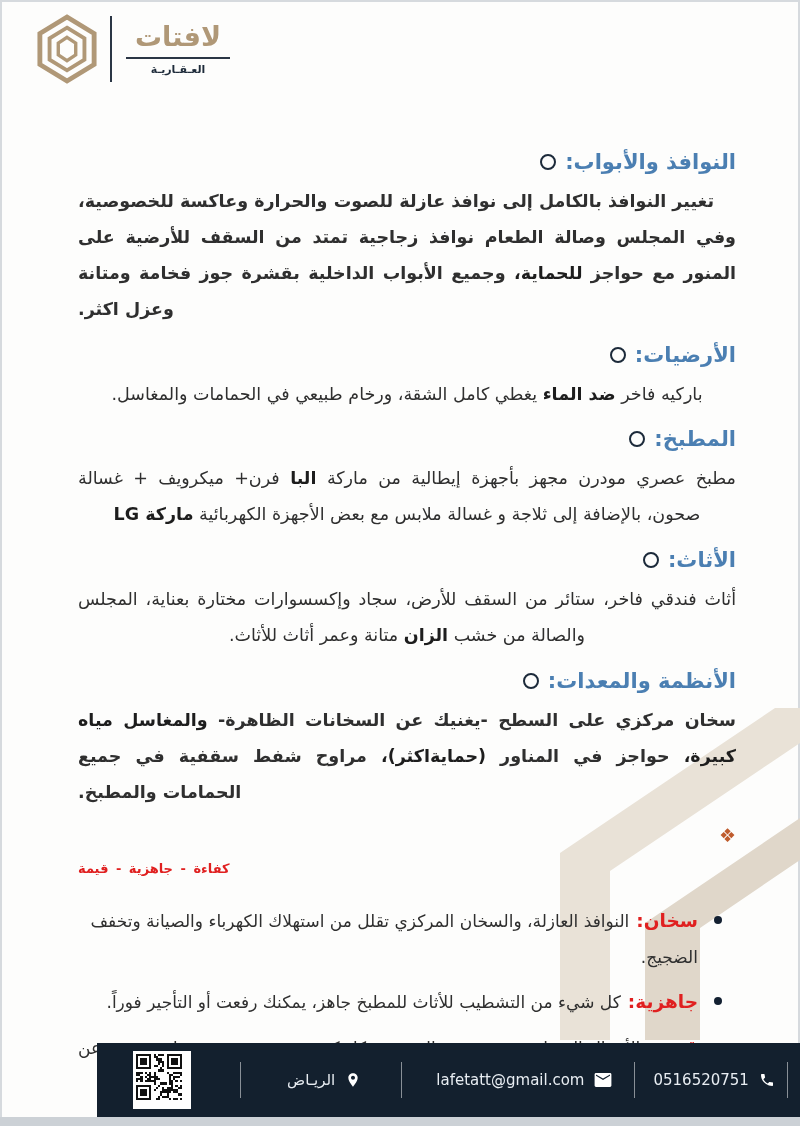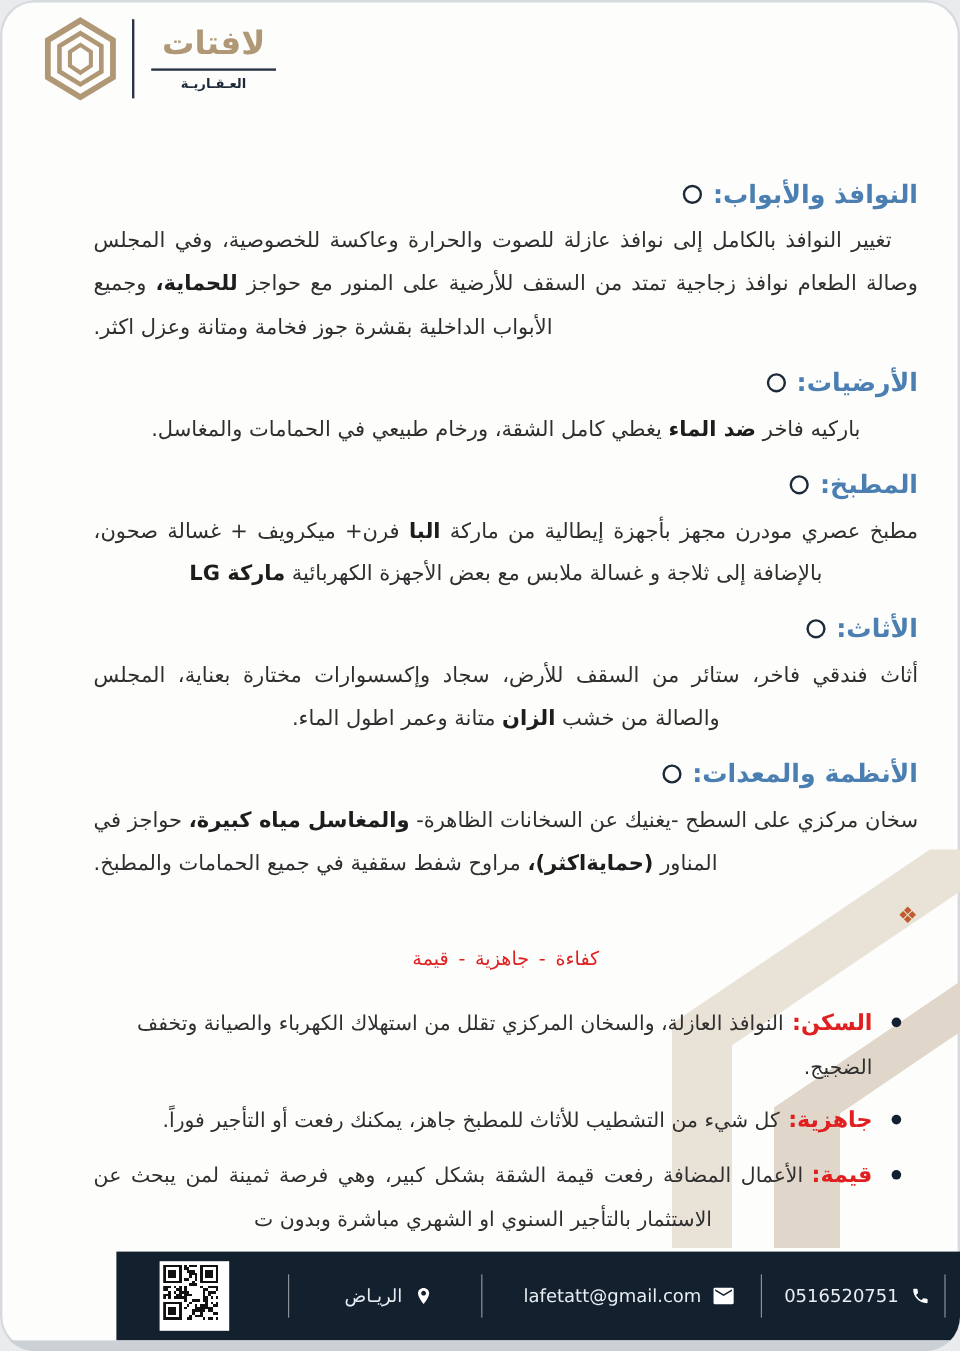--- a/index.html
+++ b/index.html
@@ -1,52 +1,51 @@
 <!DOCTYPE html>
 <html lang="ar"><head>
 <meta charset="utf-8">
 <style>
   html,body{margin:0;padding:0;background:#e9ebed;}
   .page{
     width:800px;height:1126px;margin:0 auto;position:relative;
     background:#fdfdfc;overflow:hidden;
     font-family:"DejaVu Sans",sans-serif;
     box-shadow:inset 0 0 0 2px #d6dade;
-    border-radius:29px;
   }
   .page::after{
     content:"";position:absolute;left:0;right:0;bottom:0;height:9px;
     background:#ccd1d6;z-index:4;
   }
   
   .logo{position:absolute;top:14px;left:36px;display:flex;align-items:center;z-index:2;}
   .logo-hex{flex:none;}
   .logo-hex polygon{fill:none;stroke:var(--logo-tan);}
   .logo-divider{width:2px;height:66px;background:#2b3645;margin:0 14px 0 12px;}
   .logo-text{display:flex;flex-direction:column;align-items:center;width:104px;direction:rtl;}
   .logo-title{color:var(--logo-tan);font-weight:700;font-size:27px;line-height:1.1;}
   .logo-rule{width:100%;height:2px;background:#2b3645;margin:5px 0 4px;}
   .logo-sub{color:#1e2b3a;font-weight:700;font-size:11px;letter-spacing:1px;}
   
   .watermark{position:absolute;right:0;top:688px;z-index:1;pointer-events:none;}
   
-  .content{position:relative;z-index:2;direction:rtl;padding:150px 35px 0 78px;}
+  .content{position:relative;z-index:2;direction:rtl;padding:150px 64px 0 78px;}
   .sec-head{display:flex;align-items:center;gap:9px;margin:0 0 10px;}
   .sec-title{color:var(--heading-blue);font-size:21px;font-weight:600;}
   .ring{width:12px;height:12px;border:2.5px solid #1c2a3a;border-radius:50%;flex:none;}
   .para{font-size:17.5px;line-height:2.05;color:#2f2f2f;margin:0 0 15px;text-align:justify;}
   .para b{color:#1d1d1d;}
   .indent{text-indent:22px;}
-  .last-left{text-align-last:left;}
+  .last-left{text-align-last:left;font-weight:bold;}
   .last-center{text-align-last:center;}
   
   .extras-head{display:flex;align-items:center;gap:5px;margin:8px 0 16px;}
   .extras-title{color:var(--accent-rust);font-size:23px;font-weight:700;}
   .clover{color:var(--accent-rust);font-size:19px;line-height:1;}
-  .subtitle{text-align:center;color:var(--accent-red);font-weight:400;font-size:16px;margin:0 0 26px;word-spacing:3px;}
+  .subtitle{text-align:left;color:var(--accent-red);font-weight:700;font-size:13px;margin:0 0 26px;word-spacing:3px;}
   .bullets{margin:0 12px 0 0;padding:0;list-style:none;}
   .bullets li{position:relative;font-size:17px;line-height:2.1;margin:0 0 7px;padding:0 26px 0 0;text-align:right;color:#2f2f2f;}
   .bullets li .dot{position:absolute;right:2px;top:14px;width:8px;height:8px;border-radius:50%;background:#132031;}
   .blabel{color:var(--accent-red);font-weight:700;font-size:18.5px;margin-left:7px;}
   .bullets li.two-line{text-align:justify;text-align-last:center;}
   
   .footer{
     position:absolute;left:97px;right:0;top:1043px;height:74px;z-index:3;
     background:var(--footer-navy);display:flex;direction:ltr;align-items:center;
     color:#e8edf2;font-size:15px;
@@ -107,40 +106,40 @@
         <span class="ring"></span>
       </div>
       <p class="para last-center"><span>مطبخ عصري مودرن مجهز بأجهزة إيطالية من ماركة </span><b>البا</b><span> فرن+ ميكرويف + غسالة صحون، بالإضافة إلى ثلاجة و غسالة ملابس مع بعض الأجهزة الكهربائية </span><b>ماركة LG</b></p>
     </section>
 
     <section>
       <div class="sec-head">
         <span class="sec-title">الأثاث:</span>
         <span class="ring"></span>
       </div>
-      <p class="para last-center"><span>أثاث فندقي فاخر، ستائر من السقف للأرض، سجاد وإكسسوارات مختارة بعناية، المجلس والصالة من خشب </span><b>الزان</b><span> متانة وعمر اطول الماء.</span></p>
+      <p class="para last-center"><span>أثاث فندقي فاخر، ستائر من السقف للأرض، سجاد وإكسسوارات مختارة بعناية، المجلس والصالة من خشب </span><b>الزان</b><span> متانة وعمر أثاث للأثاث.</span></p>
     </section>
 
     <section>
       <div class="sec-head">
         <span class="sec-title">الأنظمة والمعدات:</span>
         <span class="ring"></span>
       </div>
       <p class="para last-left"><span>سخان مركزي على السطح -يغنيك عن السخانات الظاهرة- </span><b>والمغاسل مياه كبيرة،</b><span>  حواجز في المناور </span><b>(حمايةاكثر)،</b><span>  مراوح شفط سقفية في جميع الحمامات والمطبخ.</span></p>
     </section>
 
     <section>
       <div class="extras-head">
         <span class="clover">❖</span>
       </div>
       <div class="subtitle">كفاءة - جاهزية - قيمة</div>
       <ul class="bullets">
         <li>
           <span class="dot"></span>
-          <b class="blabel">السكن:</b><span>النوافذ العازلة، والسخان المركزي تقلل من استهلاك الكهرباء والصيانة وتخفف الضجيج.</span>
+          <b class="blabel">سخان:</b><span>النوافذ العازلة، والسخان المركزي تقلل من استهلاك الكهرباء والصيانة وتخفف الضجيج.</span>
         </li>
         <li>
           <span class="dot"></span>
           <b class="blabel">جاهزية:</b><span>كل شيء من التشطيب للأثاث للمطبخ جاهز، يمكنك رفعت أو التأجير فوراً.</span>
         </li>
         <li class="two-line">
           <span class="dot"></span>
           <b class="blabel">قيمة:</b><span>الأعمال المضافة رفعت قيمة الشقة بشكل كبير، وهي فرصة ثمينة لمن يبحث عن الاستثمار بالتأجير السنوي او الشهري مباشرة وبدون ت</span>
         </li>
       </ul>

